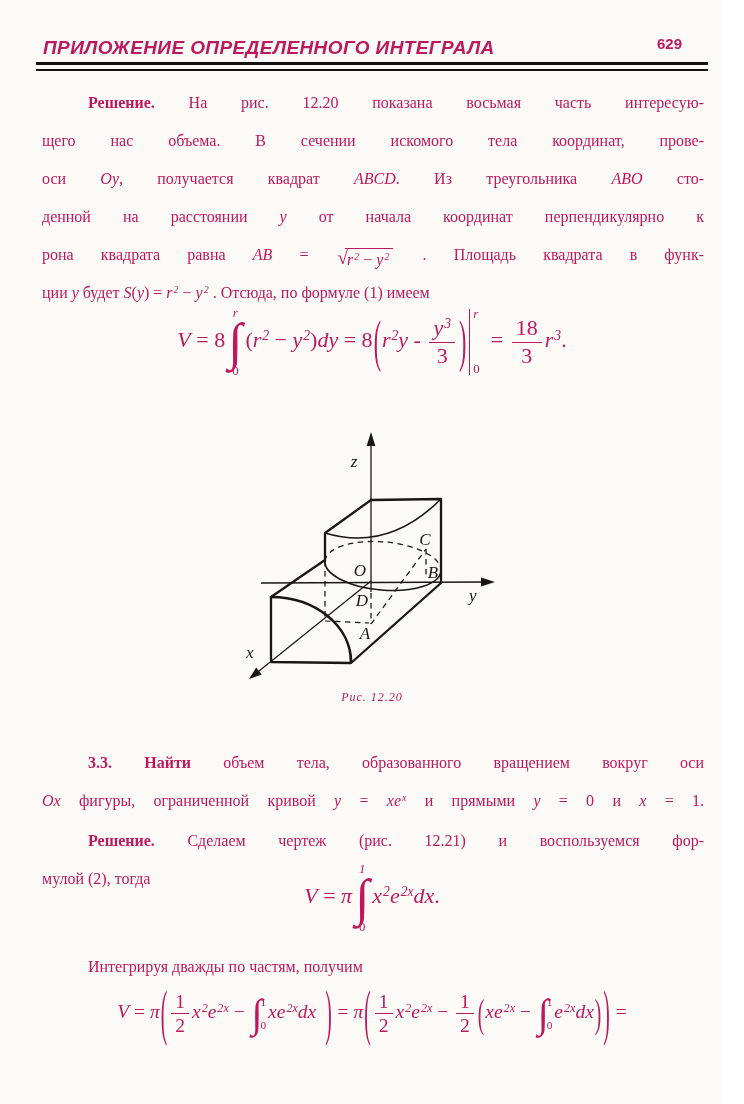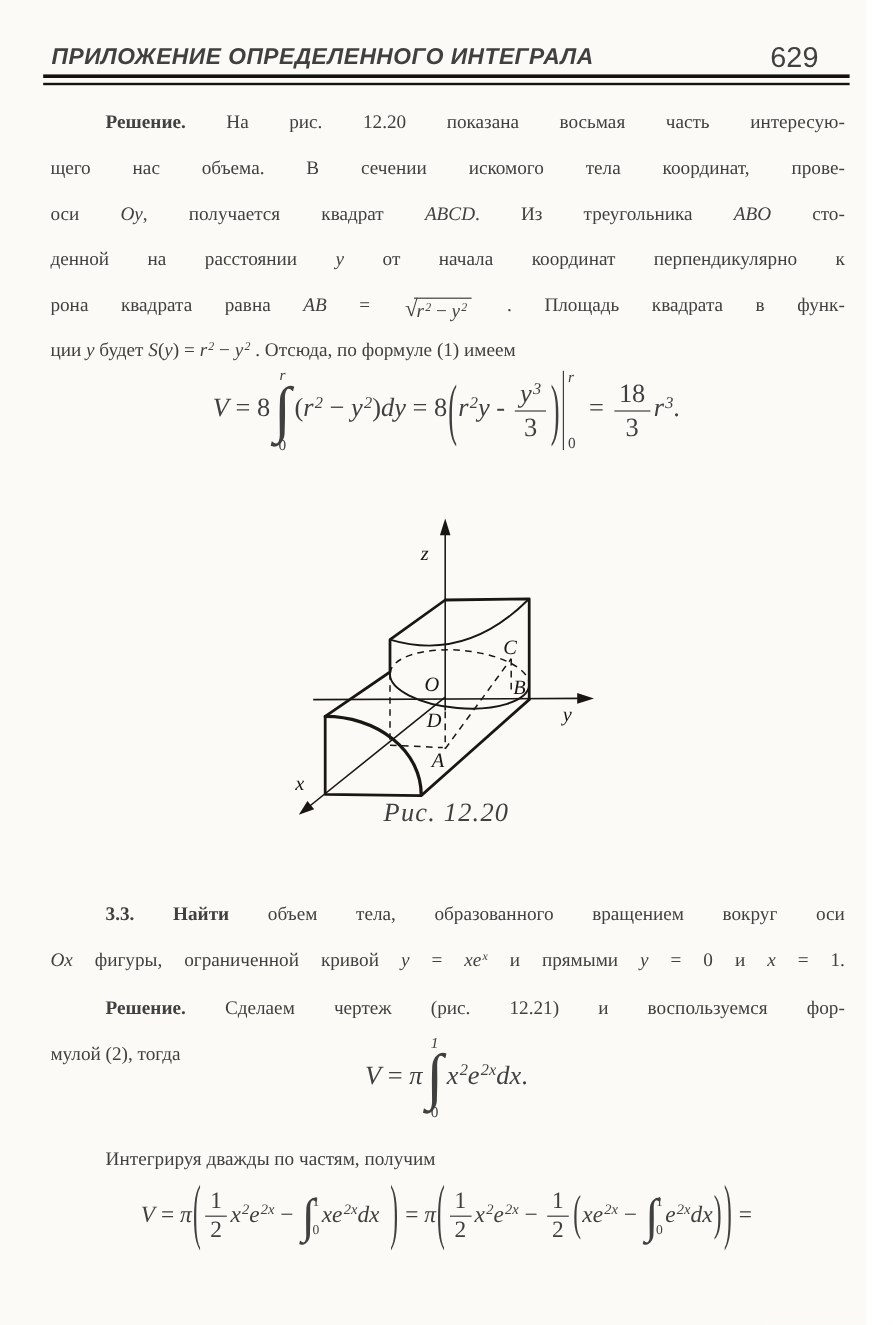--- a/index.html
+++ b/index.html
@@ -1,31 +1,31 @@
 <!DOCTYPE html>
 <html><head>
 <meta charset="utf-8">
 <style>
   html,body{margin:0;padding:0;}
   .page{
     position:relative;width:722px;height:1104px;overflow:hidden;
-    background:#fbfaf6;color:#404040;
+    background:#fbfaf6;color:#be185d;
     font-family:"Liberation Serif","DejaVu Serif",serif;
   }
   
   .hdr-title{
     position:absolute;left:43px;top:37px;
     font-family:"Liberation Sans","DejaVu Sans",sans-serif;
     font-weight:bold;font-style:italic;font-size:19px;letter-spacing:.4px;
     white-space:nowrap;
   }
   .hdr-page{
     position:absolute;right:40px;top:35px;
     font-family:"Liberation Sans","DejaVu Sans",sans-serif;
-    font-weight:normal;font-size:24px;
+    font-weight:bold;font-size:15px;
   }
   .hdr-rule-a{position:absolute;left:36px;width:672px;top:62px;height:3px;background:#14110e;}
   .hdr-rule-b{position:absolute;left:36px;width:672px;top:69px;height:1.8px;background:#14110e;}
   
   .para{position:absolute;left:42px;width:662px;font-size:16px;line-height:38px;}
   .text-line{text-align:justify;}
   .text-line.fill{text-align-last:justify;}
   .text-line.indent{text-indent:46px;}
   
   .formula{position:absolute;left:0;width:744px;text-align:center;white-space:nowrap;}
@@ -54,22 +54,22 @@
   .tk-rad{font-size:120%;line-height:1;margin-right:-3px;}
   .tk-sqrtc{border-top:1.6px solid currentColor;padding:1px 4px 0 2px;line-height:1.2;}
   .tk-par{display:inline-block;vertical-align:middle;font-weight:300;
           transform-origin:50% 50%;padding:0 1px;}
   .tk-evbar{display:inline-block;position:relative;vertical-align:middle;
             border-left:1.7px solid currentColor;width:15px;margin-left:2px;}
   .tk-evtop{position:absolute;left:3px;top:-2px;font-size:58%;font-style:italic;}
   .tk-evbot{position:absolute;left:3px;bottom:-2px;font-size:58%;}
   
   .figure-wrap{position:absolute;left:228px;top:420px;width:300px;height:292px;}
-  .fig-caption{position:absolute;left:0;width:744px;top:664px;text-align:center;
-               font-style:italic;font-size:22px;letter-spacing:1px;}
+  .fig-caption{position:absolute;left:0;width:744px;top:690px;text-align:center;
+               font-style:italic;font-size:12px;letter-spacing:1px;}
 </style>
 </head>
 <body>
 
 <div class="page">
 
   <div class="hdr-title">ПРИЛОЖЕНИЕ ОПРЕДЕЛЕННОГО ИНТЕГРАЛА</div>
   <div class="hdr-page">629</div>
   <div class="hdr-rule-a"></div>
   <div class="hdr-rule-b"></div>

